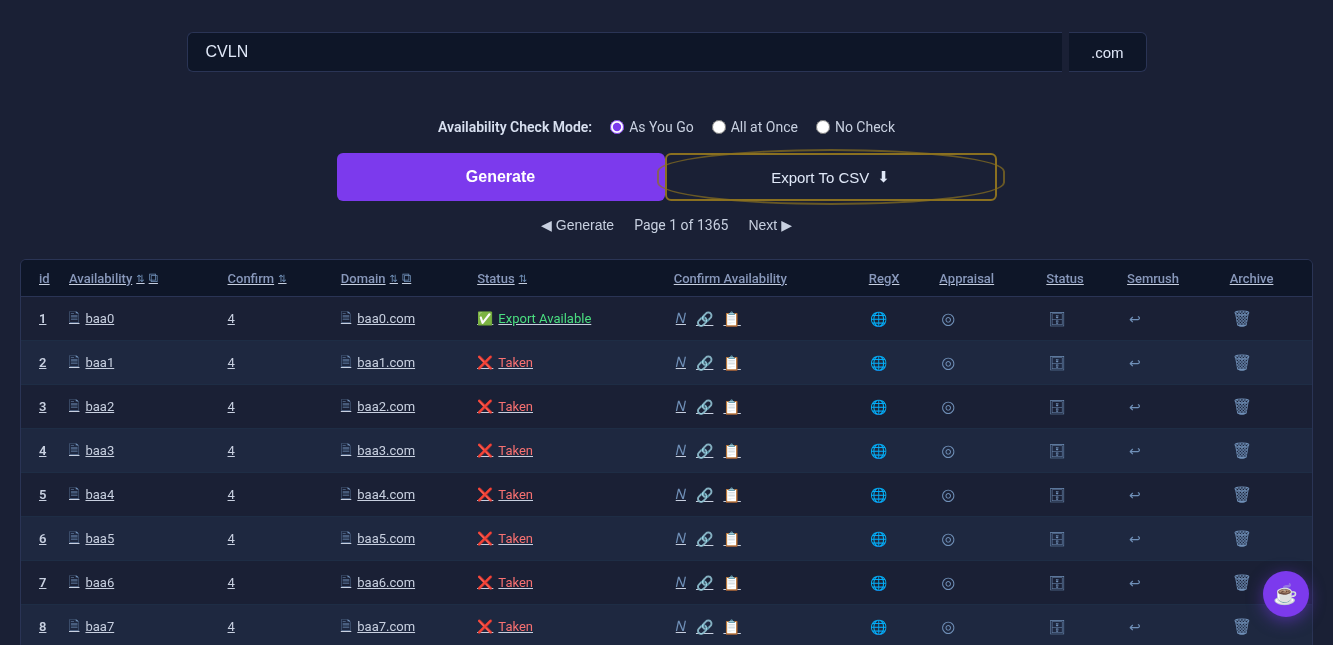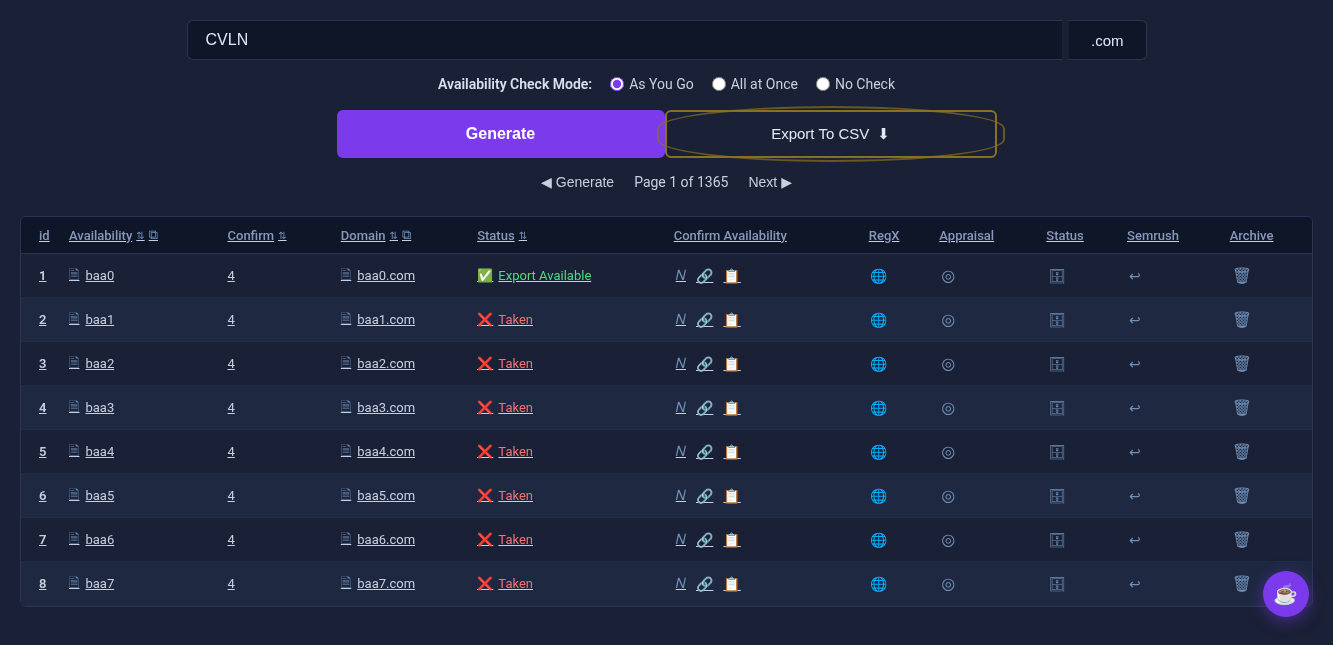--- a/index.html
+++ b/index.html
@@ -18,20 +18,21 @@
       align-items: center;
       padding: 20px 40px 10px;
     }
 
     .search-row {
       display: flex;
       width: 100%;
       max-width: 960px;
       gap: 7px;
       margin-bottom: 16px;
+      margin-top: 12px;
     }
 
     .search-input {
       flex: 1;
       background: #0e1628;
       border: 1px solid #2a3455;
       border-right: none;
       border-radius: 6px 0 0 6px;
       color: #e0e8f8;
       font-size: 16px;
@@ -50,20 +51,21 @@
       cursor: pointer;
     }
 
     .mode-row {
       display: flex;
       align-items: center;
       gap: 18px;
       margin-bottom: 18px;
       font-size: 14px;
       color: #c8d0e0;
+      margin-top: 31px;
     }
 
     .mode-label {
       font-weight: 600;
       color: #d8e0f0;
     }
 
     .radio-option {
       display: flex;
       align-items: center;
@@ -101,20 +103,21 @@
       flex: 1;
       background: #1a2035;
       border: 2px solid #8a7020;
       border-radius: 6px;
       color: #e0e8f8;
       font-size: 15px;
       font-weight: 500;
       padding: 13px 0;
       cursor: pointer;
       display: flex;
+      align-items: center;
       justify-content: center;
       gap: 8px;
       position: relative;
     }
 
     .export-btn::after {
       content: '';
       position: absolute;
       inset: -6px -10px;
       border: 2px solid #8a7020;

